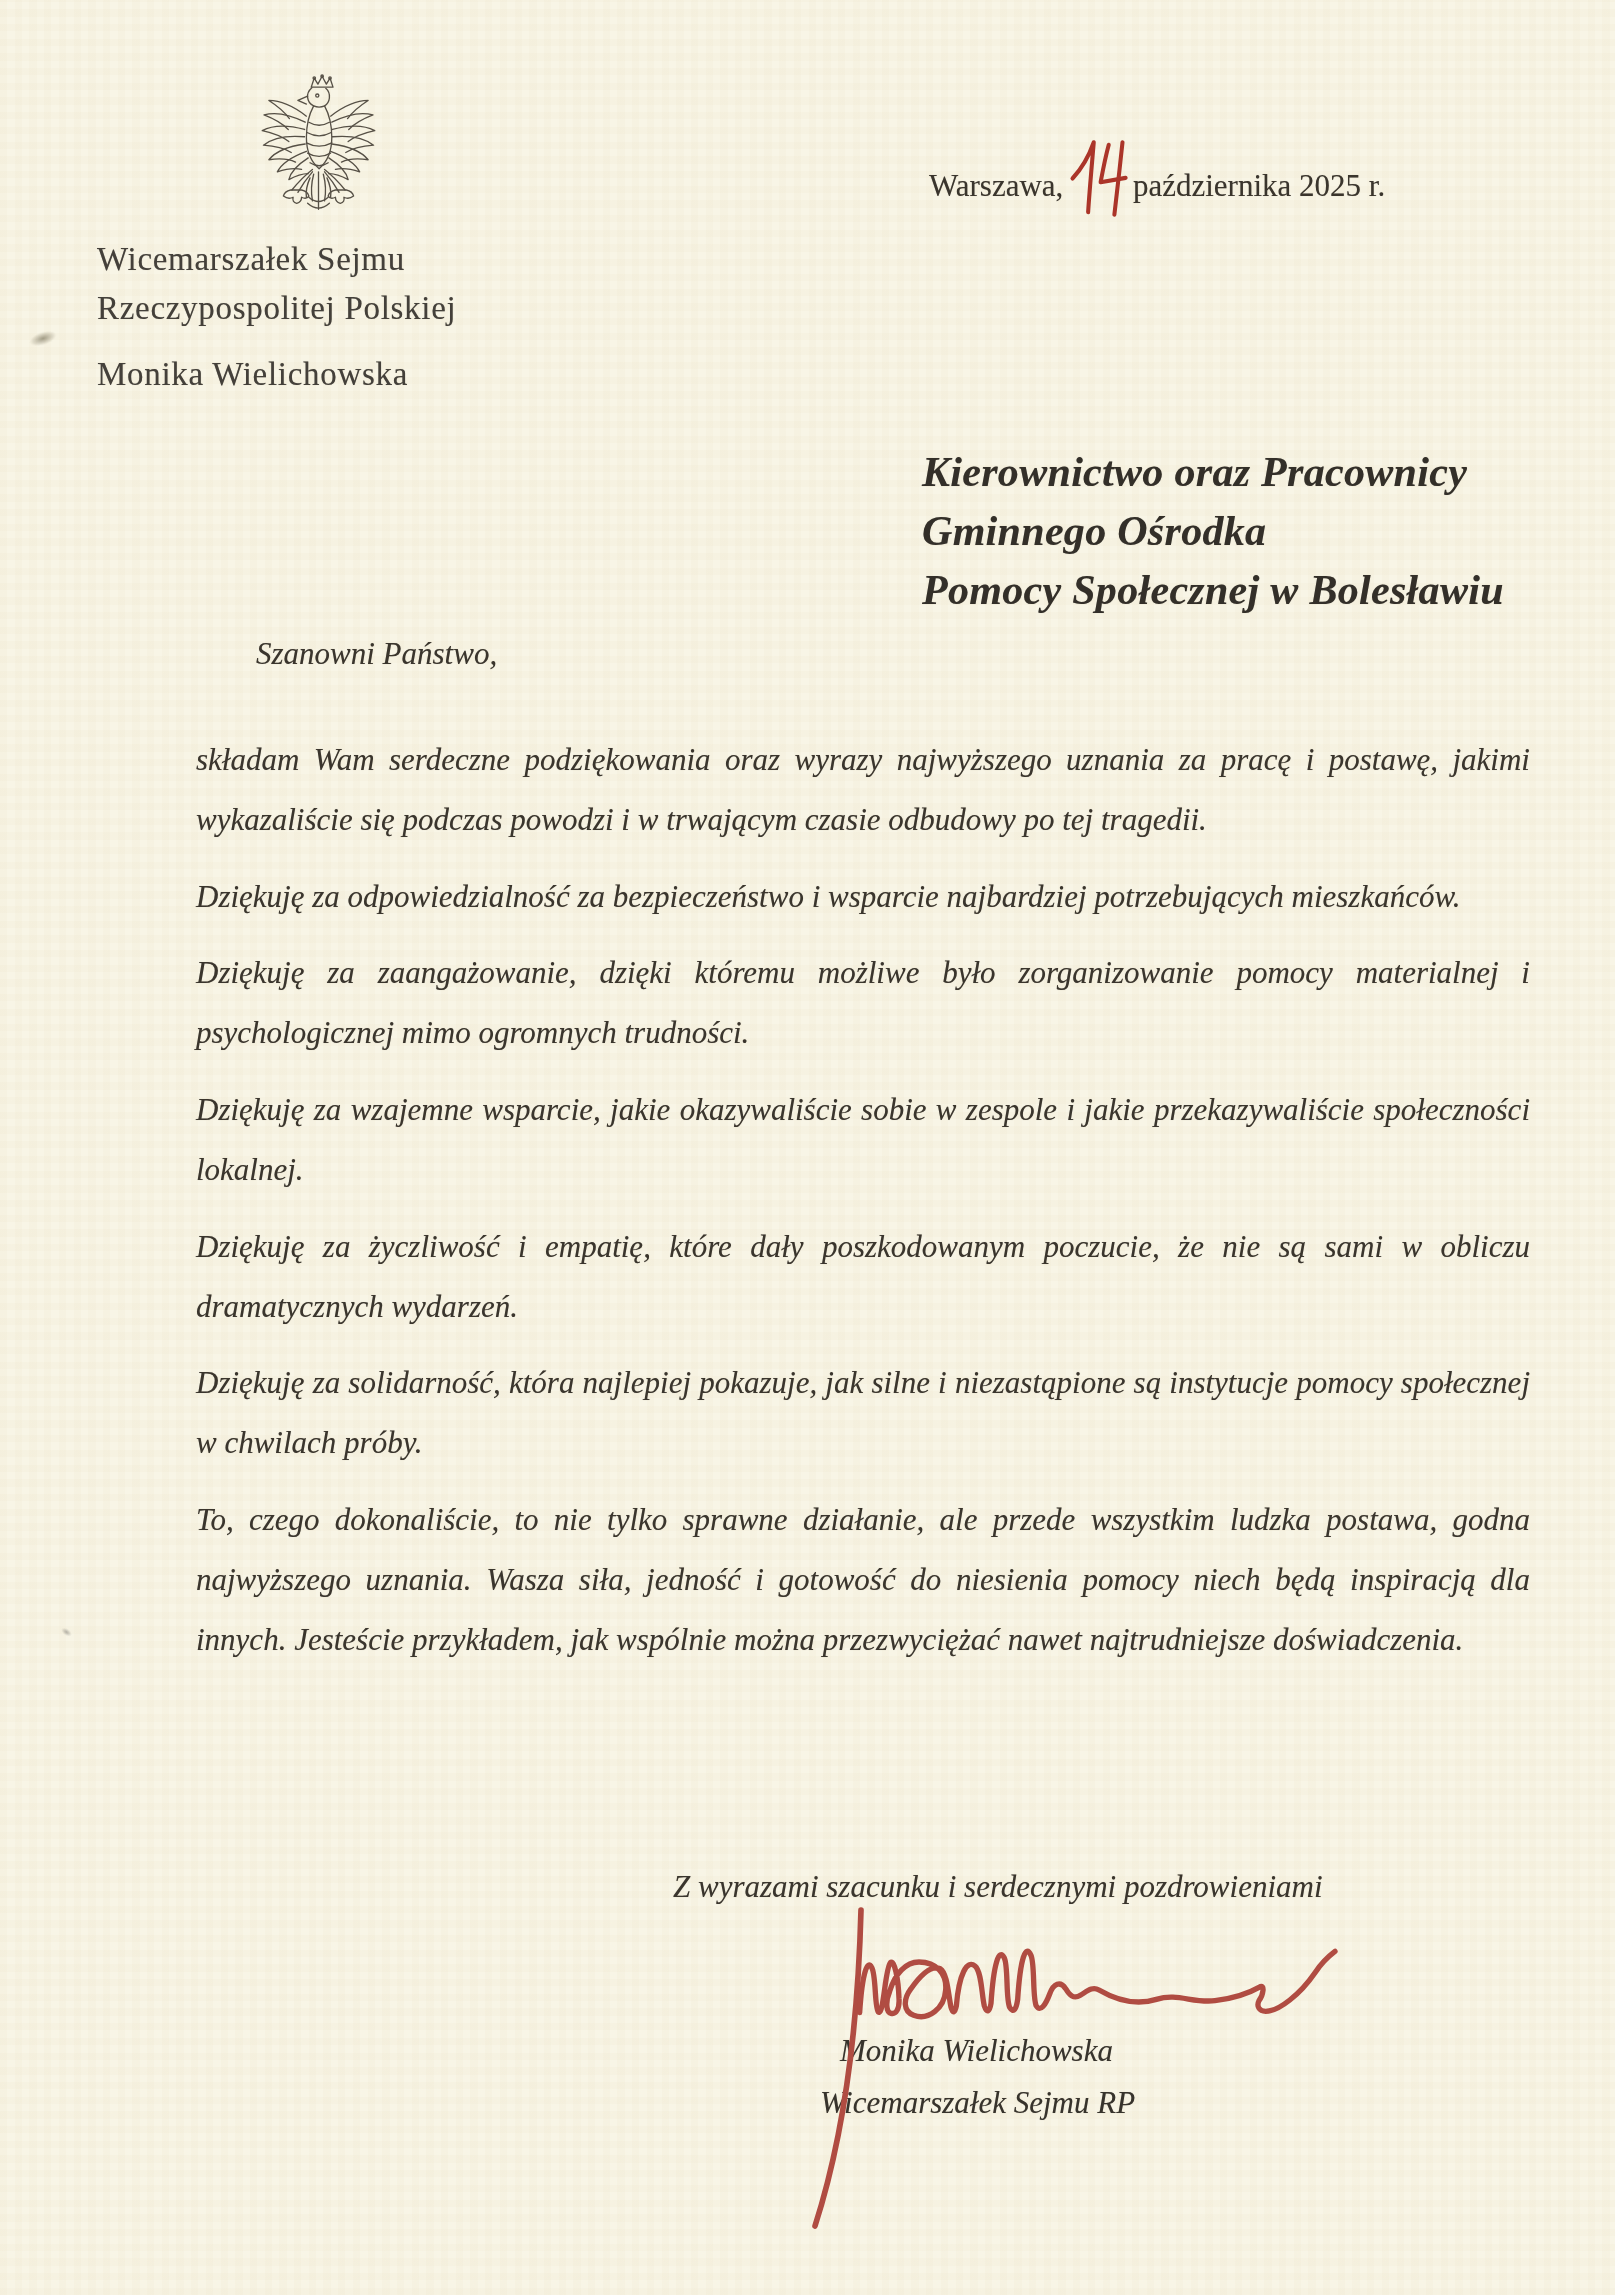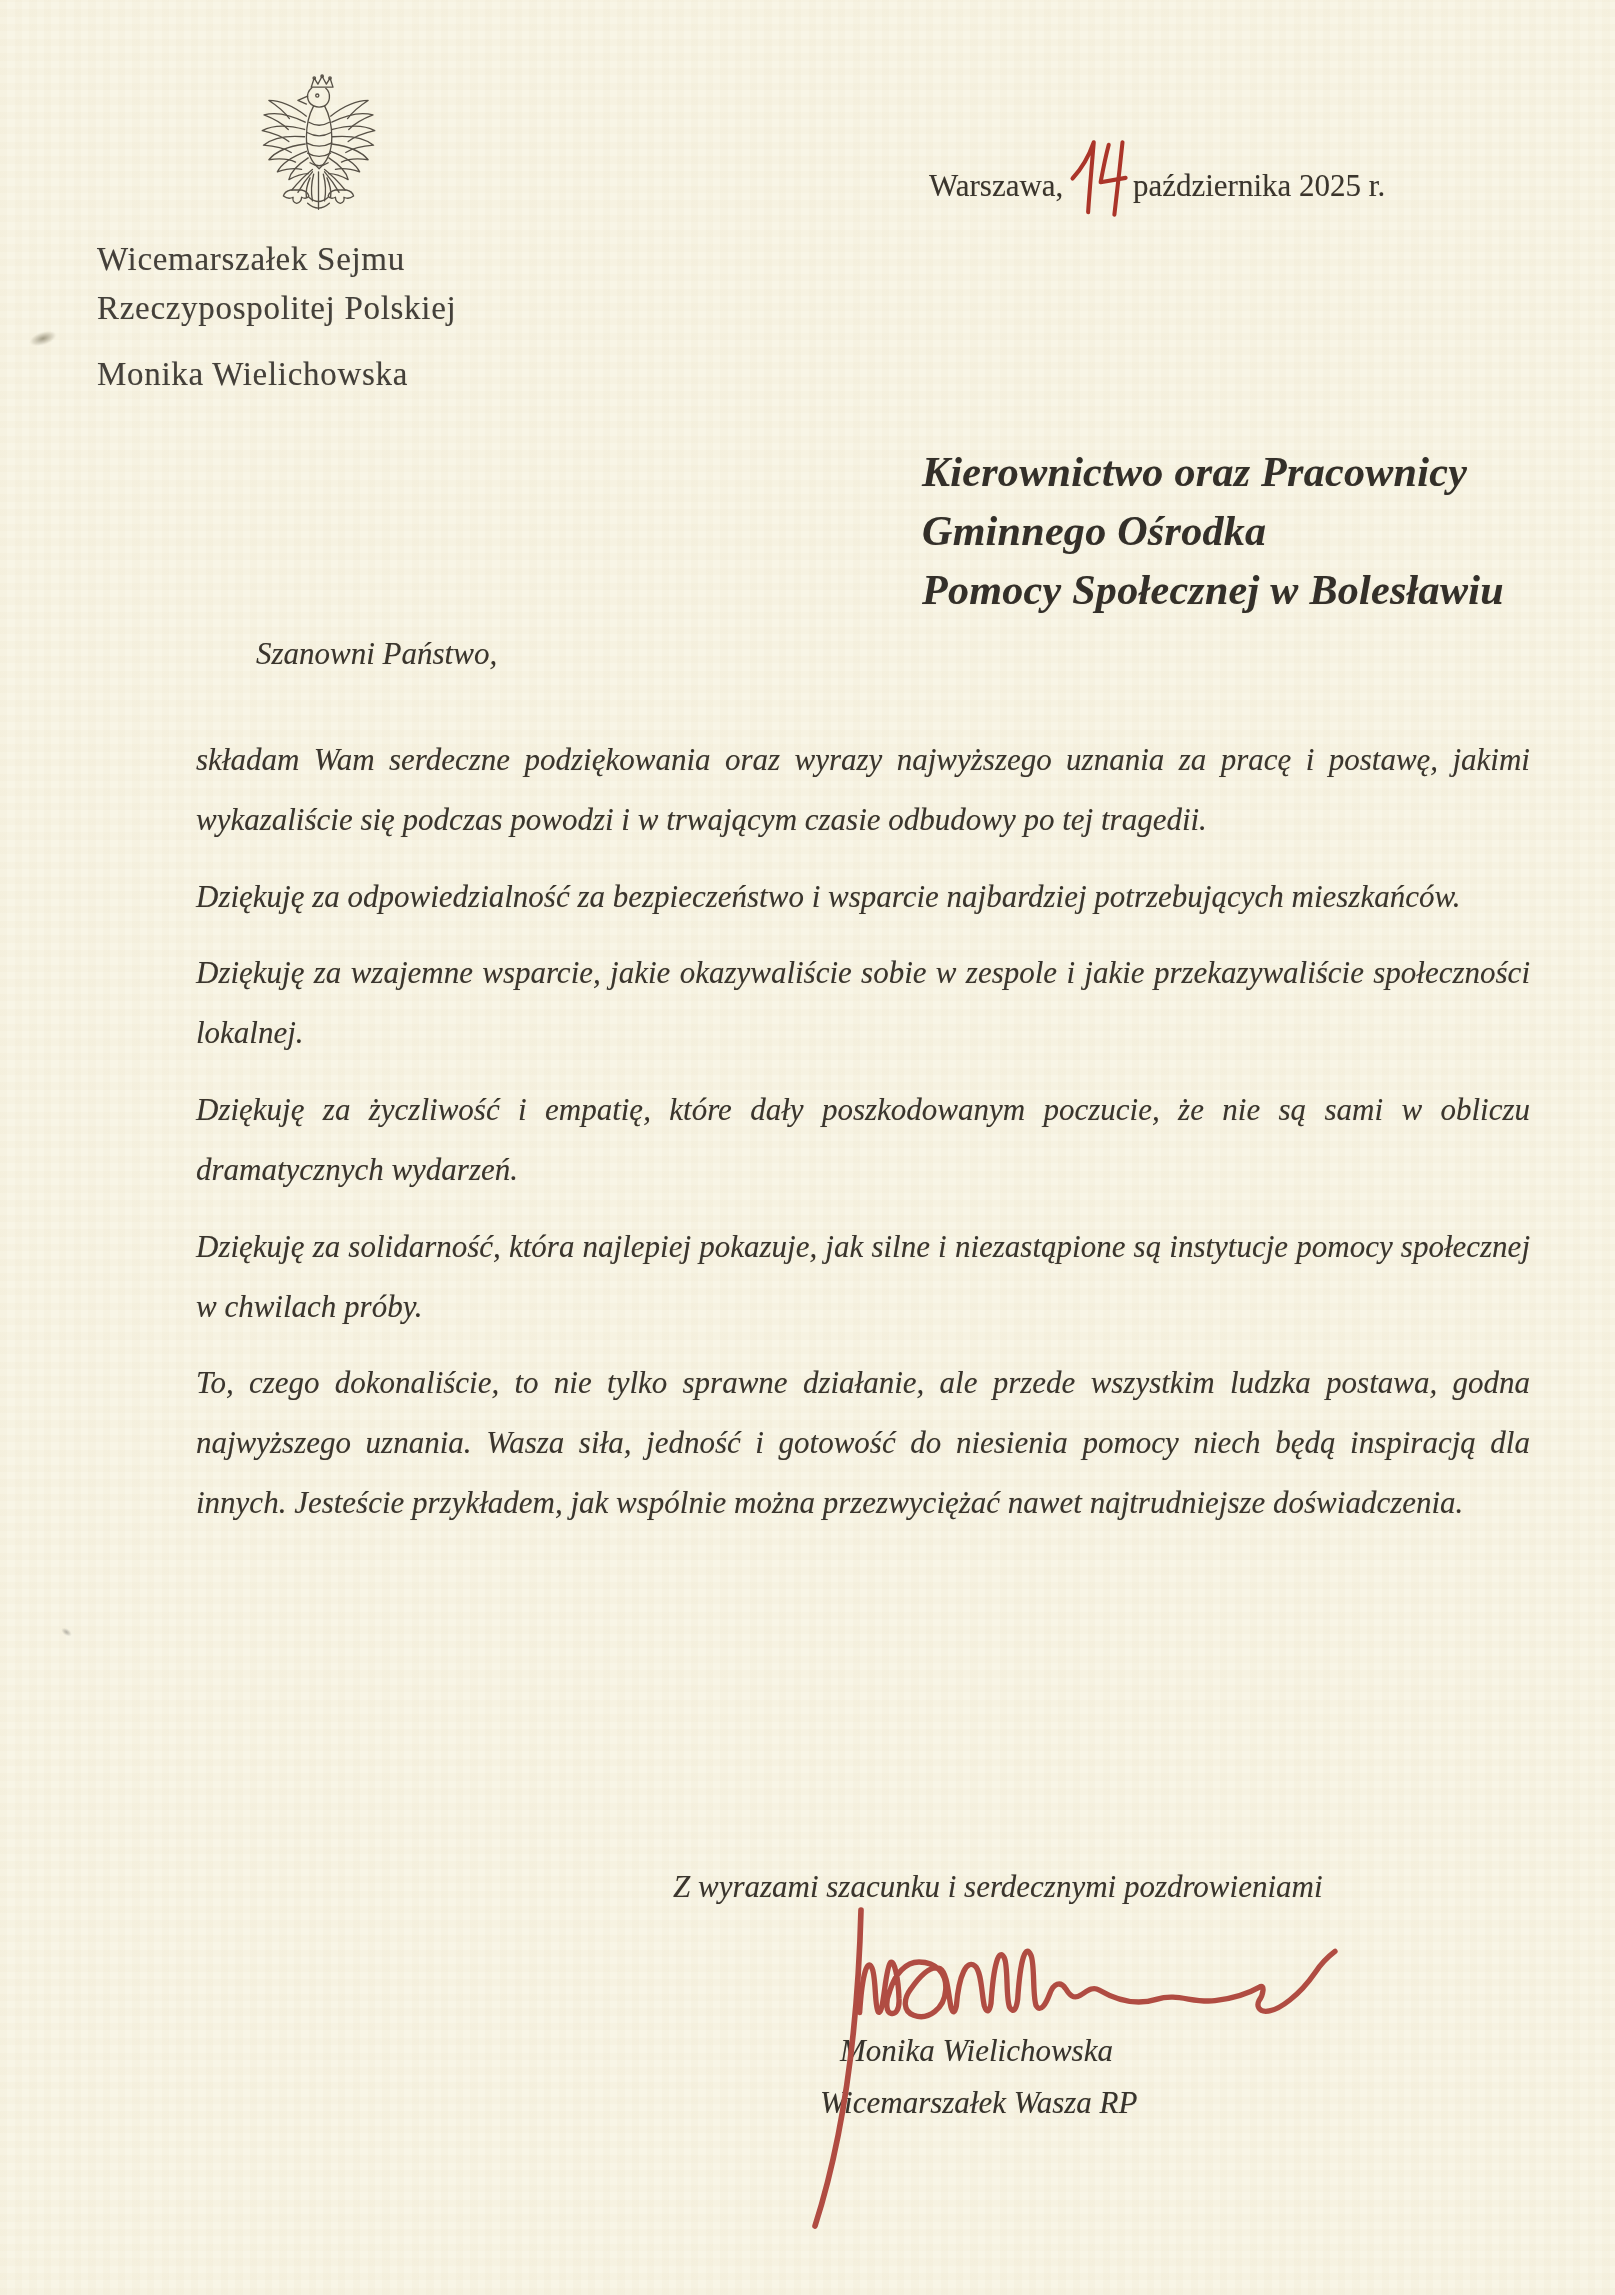--- a/index.html
+++ b/index.html
@@ -158,20 +158,21 @@
     <div>Kierownictwo oraz Pracownicy</div>
     <div>Gminnego Ośrodka</div>
     <div>Pomocy Społecznej w Bolesławiu</div>
   </div>
 
   <div class="salutation txt">Szanowni Państwo,</div>
 
   <div class="body-text txt">
     <p>składam Wam serdeczne podziękowania oraz wyrazy najwyższego uznania za pracę i postawę, jakimi wykazaliście się podczas powodzi i w trwającym czasie odbudowy po tej tragedii.</p>
     <p>Dziękuję za odpowiedzialność za bezpieczeństwo i wsparcie najbardziej potrzebujących mieszkańców.</p>
+    <p>Dziękuję za zaangażowanie, dzięki któremu możliwe było zorganizowanie pomocy materialnej i psychologicznej mimo ogromnych trudności.</p>
     <p>Dziękuję za wzajemne wsparcie, jakie okazywaliście sobie w zespole i jakie przekazywaliście społeczności lokalnej.</p>
     <p>Dziękuję za życzliwość i empatię, które dały poszkodowanym poczucie, że nie są sami w obliczu dramatycznych wydarzeń.</p>
     <p>Dziękuję za solidarność, która najlepiej pokazuje, jak silne i niezastąpione są instytucje pomocy społecznej w chwilach próby.</p>
     <p>To, czego dokonaliście, to nie tylko sprawne działanie, ale przede wszystkim ludzka postawa, godna najwyższego uznania. Wasza siła, jedność i gotowość do niesienia pomocy niech będą inspiracją dla innych. Jesteście przykładem, jak wspólnie można przezwyciężać nawet najtrudniejsze doświadczenia.</p>
   </div>
 
   <div class="closing txt">Z wyrazami szacunku i serdecznymi pozdrowieniami</div>
 
   <div class="sig-ink">
     <svg viewBox="0 0 860 510">
@@ -195,20 +196,20 @@
           C448,146 456,138 466,144 C490,158 520,168 552,158
           C584,148 606,164 640,160 C672,156 692,148 706,140
           C716,134 712,152 706,160 C702,168 706,176 716,176
           C736,176 768,150 790,118 C802,100 812,92 820,86"></path>
       </g>
     </svg>
   </div>
 
   <div class="sig-block txt">
     <div class="sig-name">Monika Wielichowska</div>
-    <div>Wicemarszałek Wasza RP</div>
+    <div>Wicemarszałek Sejmu RP</div>
   </div>
 
   <div class="smudge1"></div>
   <div class="smudge2"></div>
 
 </div>
 
 
 </body></html>

